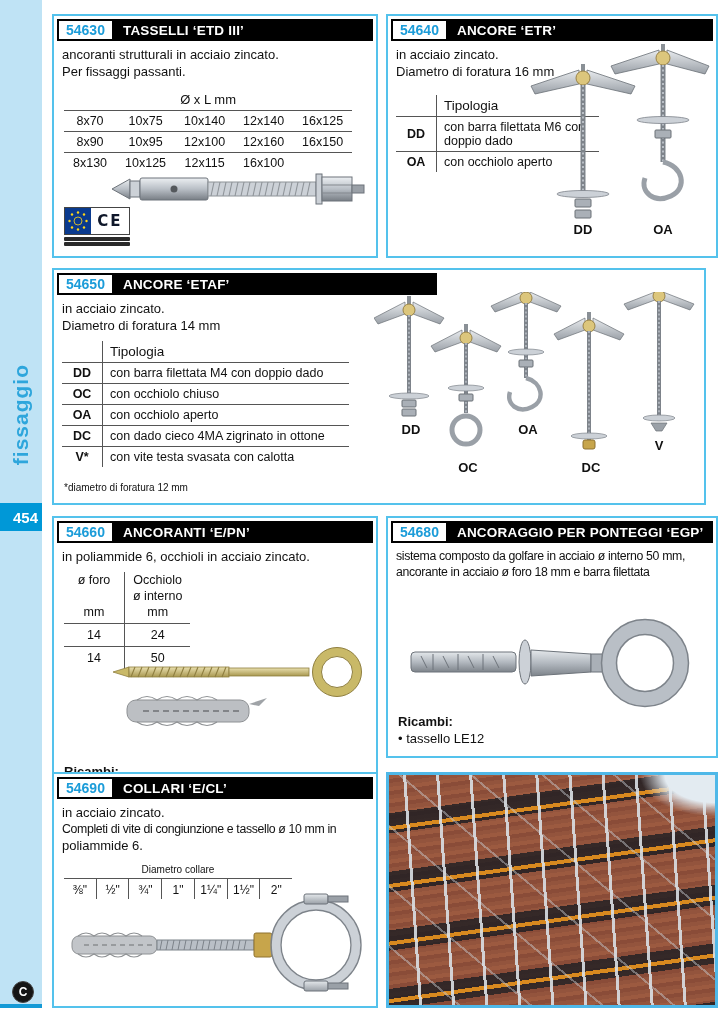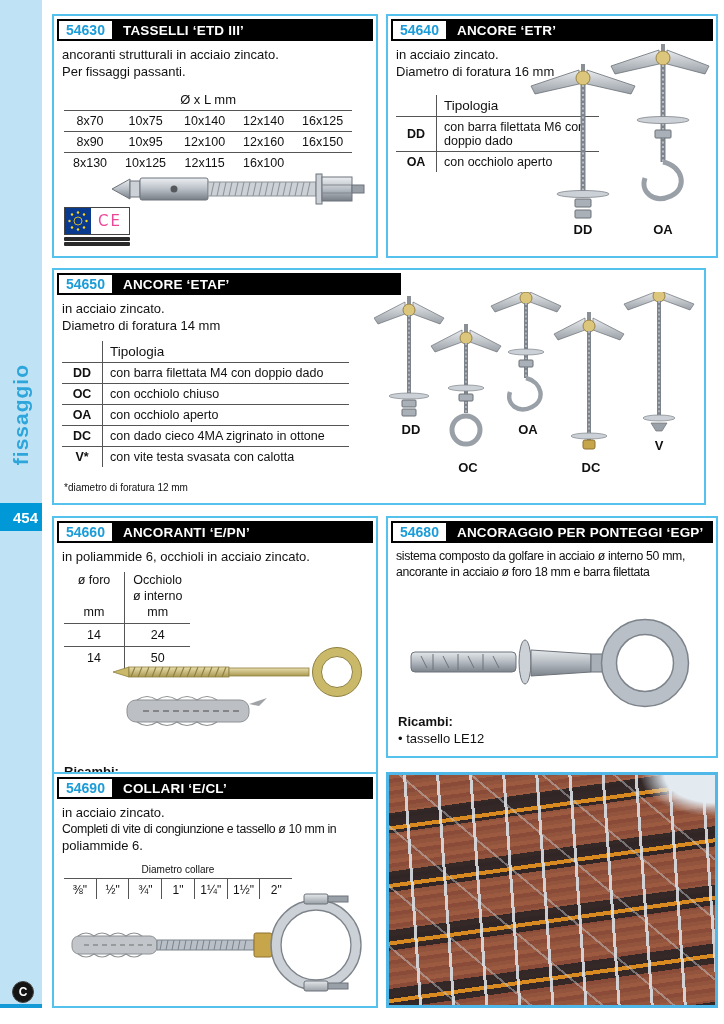--- a/index.html
+++ b/index.html
@@ -46,22 +46,22 @@
   .coll .cell{flex:1;text-align:center;font-size:12px;padding:4px 0 2px;border-left:1px solid #555;}
   .coll .cell:first-child{border-left:none;}
   .ric{position:absolute;left:10px;font-size:13px;line-height:1.35;}
   .ric .lbl{font-weight:bold;}
   .fn{position:absolute;left:10px;bottom:10px;font-size:10px;}
   .ilbl{position:absolute;font-weight:bold;font-size:13px;width:34px;text-align:center;}
   
   .ce{position:absolute;left:10px;bottom:10px;width:66px;}
   .ce .top{display:flex;border:1px solid #444;background:#fff;height:26px;}
   .ce .flag{width:26px;height:26px;background:#0a3a8e;}
-  .ce .mark{flex:1;display:flex;align-items:center;justify-content:center;font-size:15px;font-weight:normal;
-            font-family:"DejaVu Sans",sans-serif;letter-spacing:2px;color:#ec4899;}
+  .ce .mark{flex:1;display:flex;align-items:center;justify-content:center;font-size:15px;font-weight:bold;
+            font-family:"DejaVu Sans",sans-serif;letter-spacing:2px;color:#0f172a;}
   .ce .b1,.ce .b2{height:4px;background:#2a2a2a;margin-top:2px;border-radius:1px;}
   .ce .b2{margin-top:1px;}
   .img{position:absolute;}
   
   .photo{position:absolute;left:386px;top:772px;width:332px;height:236px;border:3px solid #4fb8e8;box-sizing:border-box;overflow:hidden;}
   .scene{position:absolute;inset:0;
     background:
       radial-gradient(ellipse 100px 55px at 100% 0%, #e3ebf1 0%, #e3ebf1 50%, rgba(227,235,241,0) 75%),
       repeating-linear-gradient(86deg, rgba(0,0,0,0) 0 30px, rgba(218,223,228,0.9) 30px 33px),
       repeating-linear-gradient(40deg, rgba(0,0,0,0) 0 44px, rgba(200,205,210,0.45) 44px 46px),
@@ -239,21 +239,21 @@
       <line x1="135" y1="23" x2="135" y2="120" stroke="#b9bfc6" stroke-width="2" stroke-dasharray="2 2.5"></line>
       <ellipse cx="135" cy="78" rx="26" ry="3.5" fill="#ccd1d7" stroke="#7d838a" stroke-width="0.8"></ellipse>
       <rect x="127" y="88" width="16" height="8" rx="1" fill="#aab0b7" stroke="#6a7076"></rect>
       <path d="M135,120 C155,124 160,146 143,154 C126,162 112,150 117,136" fill="none" stroke="#9aa0a7" stroke-width="5"></path>
     </svg>
     <span class="ilbl" style="left:178px;top:206px;">DD</span>
     <span class="ilbl" style="left:258px;top:206px;">OA</span>
   </div>
 
   <div class="box" style="left:52px;top:268px;width:654px;height:237px;">
-    <div class="bar" style="width:344px;">
+    <div class="bar" style="width:380px;">
       <span class="code">54650</span>
       <span class="title">ANCORE ‘ETAF’</span>
     </div>
     <div class="desc">
       <div class="ln">in acciaio zincato.</div>
       <div class="ln">Diametro di foratura 14 mm</div>
     </div>
     <table class="spec">
       <tbody>
           <tr class="hd">

